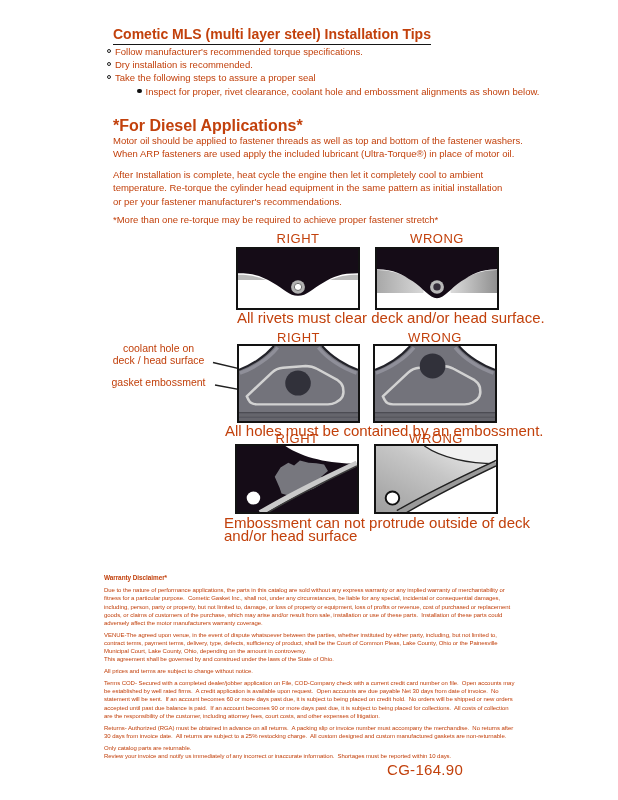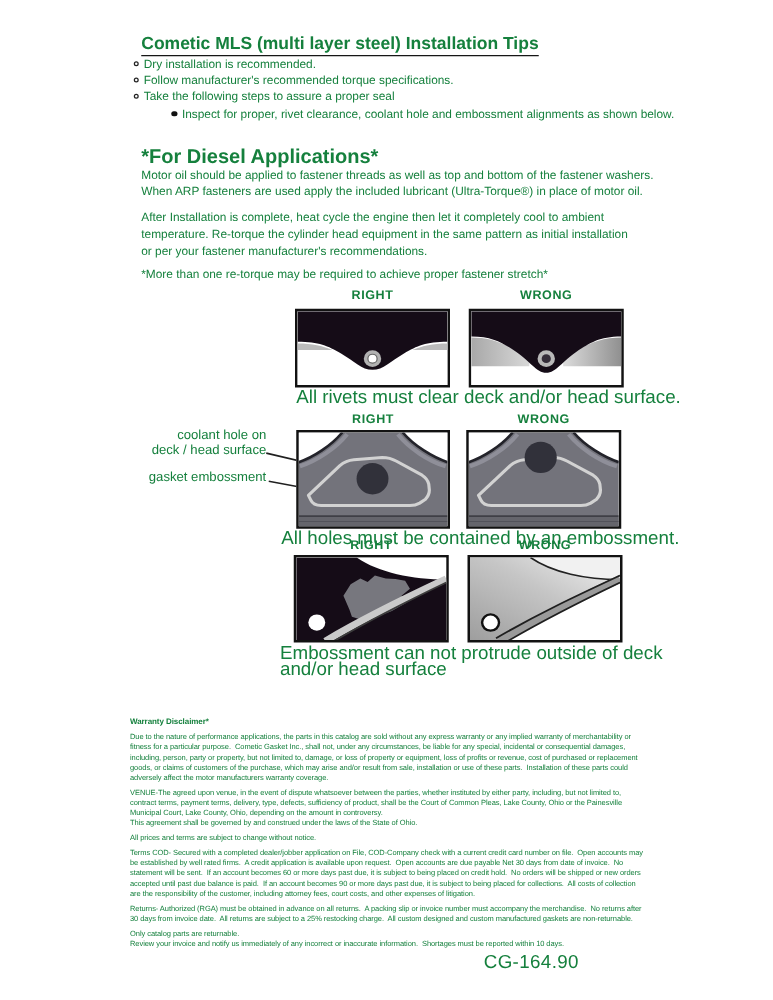--- a/index.html
+++ b/index.html
@@ -1,50 +1,50 @@
 <!DOCTYPE html>
 <html><head>
 <meta charset="utf-8">
 <style>
   *{margin:0;padding:0;box-sizing:border-box}
   html,body{background:#ffffff}
   .page{position:relative;width:618px;height:800px;background:#ffffff;
-        font-family:"Liberation Sans",sans-serif;color:#15803d;overflow:hidden}
+        font-family:"Liberation Sans",sans-serif;color:#c2410c;overflow:hidden}
   .abs{position:absolute}
   .title{font-size:14px;font-weight:bold;border-bottom:1.6px solid #161616;padding-bottom:2px;white-space:nowrap}
   .row{display:flex;align-items:flex-start;font-size:9.5px;line-height:13.2px;white-space:nowrap}
   .hbul{flex:none;width:4px;height:4px;border:1px solid #222;border-radius:50%;margin:4px 4px 0 0}
   .fbul{flex:none;width:4.5px;height:4.5px;background:#111;border-radius:50%;margin:4px 4px 0 0}
   .h2{font-size:16px;font-weight:bold;white-space:nowrap}
   .para{font-size:9.5px;line-height:13.4px;white-space:pre}
-  .figlabel{font-size:10px;font-weight:bold;text-align:center;letter-spacing:.5px}
+  .figlabel{font-size:13px;font-weight:normal;text-align:center;letter-spacing:.5px}
   .figbox{border:2px solid #121212;background:#fff}
   .figbox svg{display:block;width:100%;height:100%}
   .caption{font-size:15px;white-space:pre;line-height:12.5px}
-  .sidelabel{font-size:10.5px;line-height:11.5px;text-align:right;white-space:pre}
+  .sidelabel{font-size:10.5px;line-height:11.5px;text-align:center;white-space:pre}
   .warr{font-size:6px;line-height:8.2px;letter-spacing:-.05px}
   .warr .whead{font-size:6.4px;font-weight:bold;margin-bottom:4px}
   .warr .wp{margin-bottom:3.6px;white-space:pre}
   .code{font-size:15px;letter-spacing:.3px}
 </style>
 </head>
 <body>
 
 <div class="page">
 
   <div class="abs title" style="left:113px;top:26px">Cometic MLS (multi layer steel) Installation Tips</div>
 
   <div class="abs" style="left:107px;top:45px">
     <div class="row">
       <span class="hbul"></span>
-      <span>Dry installation is recommended.</span>
+      <span>Follow manufacturer's recommended torque specifications.</span>
     </div>
     <div class="row">
       <span class="hbul"></span>
-      <span>Follow manufacturer's recommended torque specifications.</span>
+      <span>Dry installation is recommended.</span>
     </div>
     <div class="row">
       <span class="hbul"></span>
       <span>Take the following steps to assure a proper seal</span>
     </div>
     <div class="row" style="padding-left:30px">
       <span class="fbul"></span>
       <span>Inspect for proper, rivet clearance, coolant hole and embossment alignments as shown below.</span>
     </div>
   </div>

